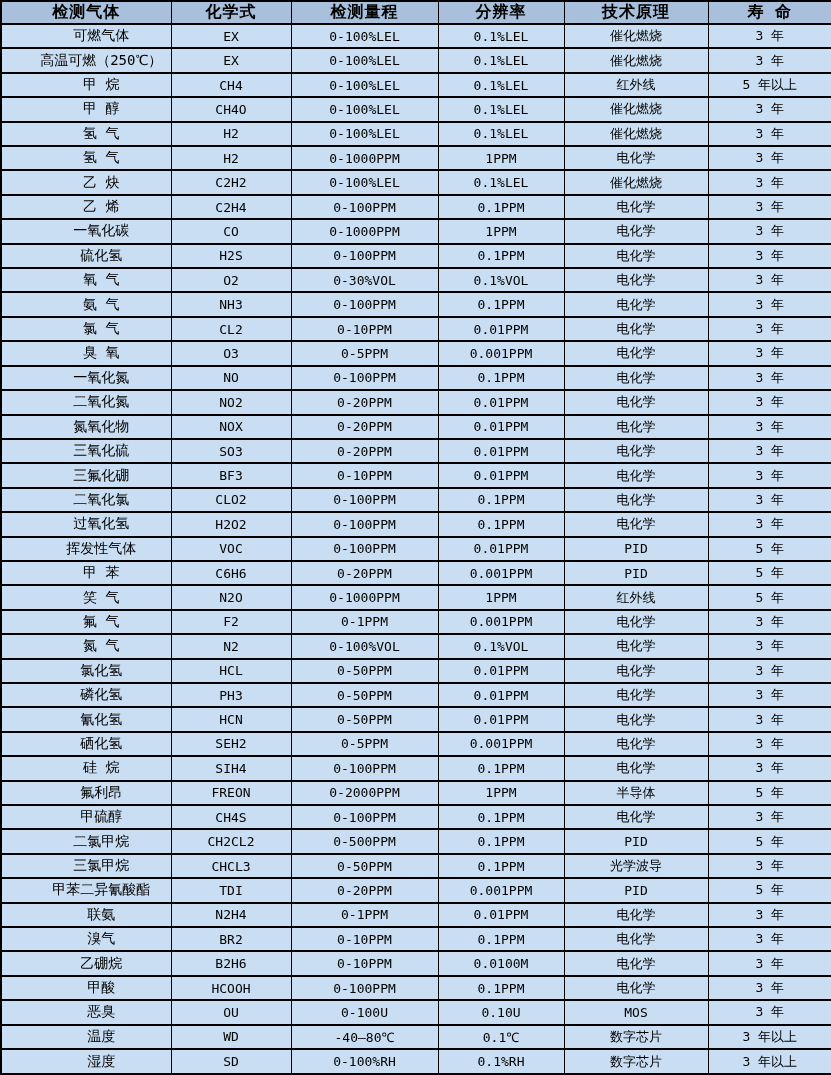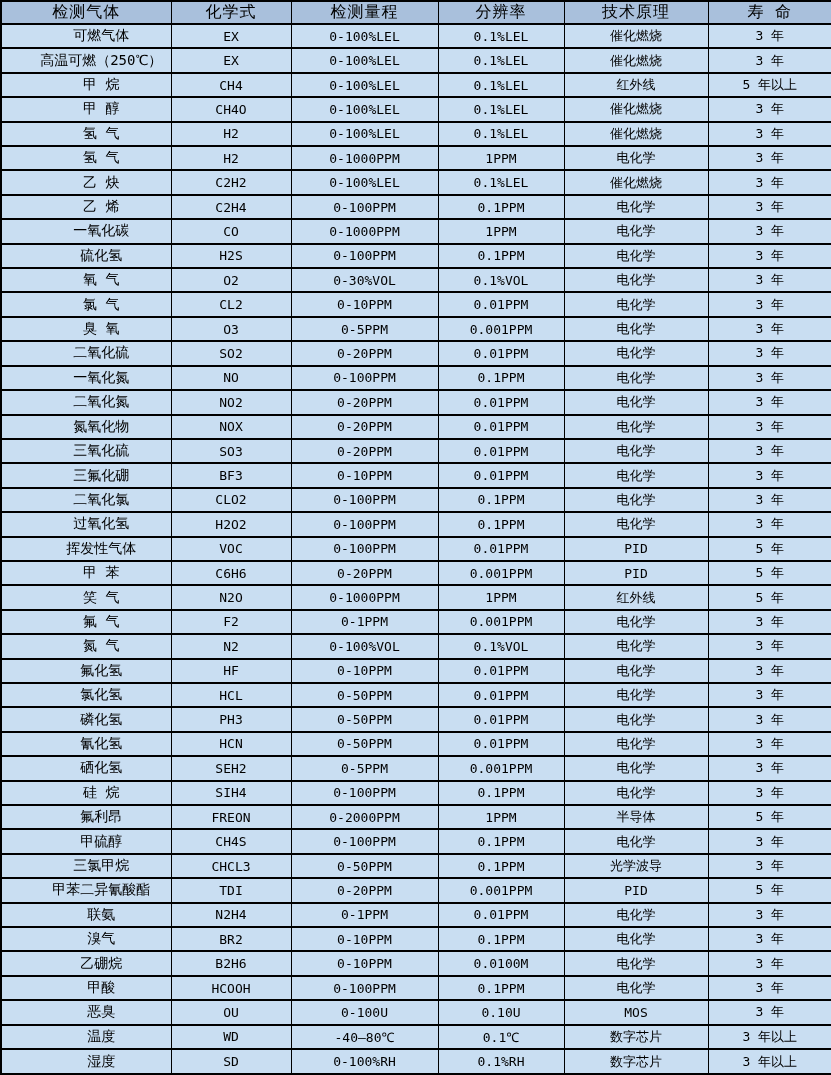--- a/index.html
+++ b/index.html
@@ -34,21 +34,21 @@
     text-align:center;
     vertical-align:middle;
     padding:0 2px;
     overflow:hidden;
     white-space:nowrap;
   }
   table.spec{border:2px solid var(--border);}
   table.spec th{
     background:var(--header-bg);
     font-size:16px;
-    font-weight:normal;
+    font-weight:bold;
     letter-spacing:1px;
   }
   table.spec td{
     background:var(--row-bg);
     font-size:13px;
   }
   table.spec td.gas{font-size:14px;padding-left:32px;}
 </style>
 </head>
 <body>
@@ -155,40 +155,40 @@
       </tr>
       <tr>
         <td class="gas">氧 气</td>
         <td>O2</td>
         <td>0-30%VOL</td>
         <td>0.1%VOL</td>
         <td>电化学</td>
         <td>3 年</td>
       </tr>
       <tr>
+        <td class="gas">氨 气</td>
+        <td>NH3</td>
+        <td>0-100PPM</td>
+        <td>0.1PPM</td>
+        <td>电化学</td>
+        <td>3 年</td>
+      </tr>
+      <tr>
         <td class="gas">氯 气</td>
         <td>CL2</td>
         <td>0-10PPM</td>
         <td>0.01PPM</td>
         <td>电化学</td>
         <td>3 年</td>
       </tr>
       <tr>
         <td class="gas">臭 氧</td>
         <td>O3</td>
         <td>0-5PPM</td>
         <td>0.001PPM</td>
-        <td>电化学</td>
-        <td>3 年</td>
-      </tr>
-      <tr>
-        <td class="gas">二氧化硫</td>
-        <td>SO2</td>
-        <td>0-20PPM</td>
-        <td>0.01PPM</td>
         <td>电化学</td>
         <td>3 年</td>
       </tr>
       <tr>
         <td class="gas">一氧化氮</td>
         <td>NO</td>
         <td>0-100PPM</td>
         <td>0.1PPM</td>
         <td>电化学</td>
         <td>3 年</td>
@@ -275,28 +275,20 @@
       </tr>
       <tr>
         <td class="gas">氮 气</td>
         <td>N2</td>
         <td>0-100%VOL</td>
         <td>0.1%VOL</td>
         <td>电化学</td>
         <td>3 年</td>
       </tr>
       <tr>
-        <td class="gas">氟化氢</td>
-        <td>HF</td>
-        <td>0-10PPM</td>
-        <td>0.01PPM</td>
-        <td>电化学</td>
-        <td>3 年</td>
-      </tr>
-      <tr>
         <td class="gas">氯化氢</td>
         <td>HCL</td>
         <td>0-50PPM</td>
         <td>0.01PPM</td>
         <td>电化学</td>
         <td>3 年</td>
       </tr>
       <tr>
         <td class="gas">磷化氢</td>
         <td>PH3</td>
@@ -337,20 +329,28 @@
         <td>半导体</td>
         <td>5 年</td>
       </tr>
       <tr>
         <td class="gas">甲硫醇</td>
         <td>CH4S</td>
         <td>0-100PPM</td>
         <td>0.1PPM</td>
         <td>电化学</td>
         <td>3 年</td>
+      </tr>
+      <tr>
+        <td class="gas">二氯甲烷</td>
+        <td>CH2CL2</td>
+        <td>0-500PPM</td>
+        <td>0.1PPM</td>
+        <td>PID</td>
+        <td>5 年</td>
       </tr>
       <tr>
         <td class="gas">三氯甲烷</td>
         <td>CHCL3</td>
         <td>0-50PPM</td>
         <td>0.1PPM</td>
         <td>光学波导</td>
         <td>3 年</td>
       </tr>
       <tr>

